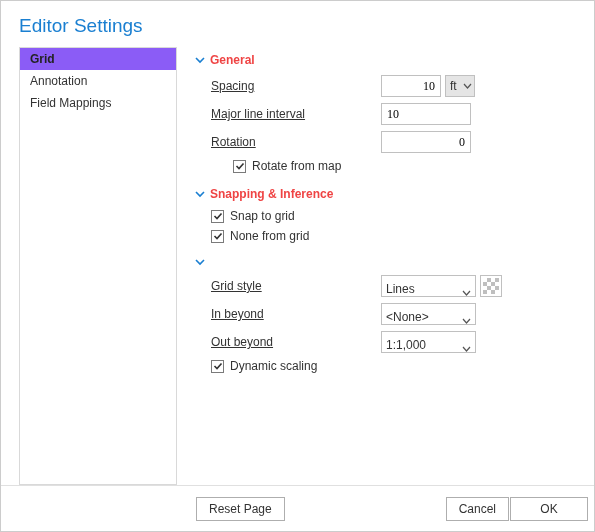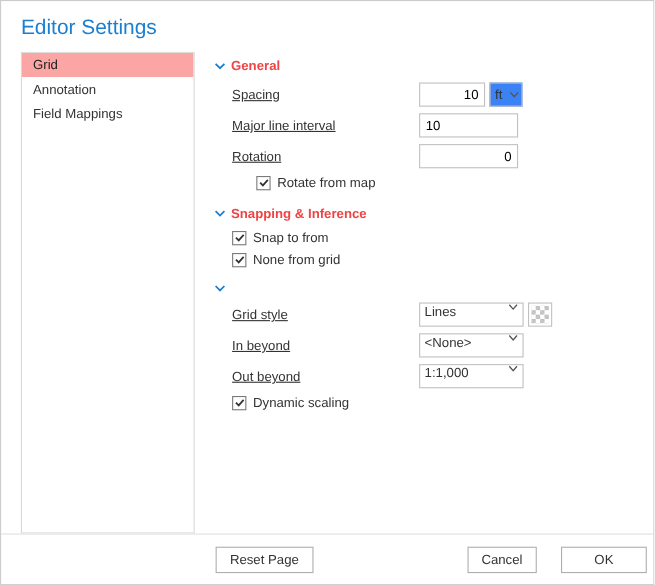--- a/index.html
+++ b/index.html
@@ -35,22 +35,22 @@
     border: 1px solid #d9d9d9;
     background: #fff;
     overflow-y: auto;
   }
   .side-item {
     padding: 4px 10px;
     font-size: 12px;
     cursor: default;
   }
   .side-item.selected {
-    background: #fca5a5;
-    font-weight: 400;
+    background: #8b5cf6;
+    font-weight: 700;
     color: #222;
   }
   .content {
     flex: 1;
     padding: 0 6px 0 18px;
     overflow-x: hidden;
   }
   .section-row {
     display: flex;
     align-items: center;
@@ -86,27 +86,27 @@
     align-items: center;
   }
   .num-input {
     width: 90px;
     height: 22px;
     border: 1px solid #c0c0c0;
     background: #fff;
     padding: 0 5px;
     text-align: right;
     font-size: 12px;
-    font-family: Liberation Sans, sans-serif;
+    font-family: Liberation Serif, serif;
   }
   .unit-combo {
     width: 30px;
     height: 22px;
     border: 1px solid #c0c0c0;
-    background: #3b82f6;
+    background: #e5e5e5;
     display: flex;
     align-items: center;
     padding: 0 2px 0 4px;
     font-size: 12px;
     position: relative;
   }
   .unit-combo .dd {
     position: absolute;
     right: 2px;
     top: 50%;
@@ -129,21 +129,21 @@
     align-items: center;
     justify-content: center;
   }
   .chk svg { width: 10px; height: 10px; display: block; }
   .combo {
     width: 110px;
     height: 22px;
     border: 1px solid #c0c0c0;
     background: #fff;
     display: flex;
-    align-items: flex-start;
+    align-items: flex-end;
     padding: 0 4px;
     font-size: 12px;
     position: relative;
   }
   .combo .val { flex: 1; }
   .combo .dd { width: 9px; }
   .dd svg { width: 9px; height: 6px; display: block; }
   .swatch {
     width: 22px; height: 22px;
     border: 1px solid #c0c0c0;
@@ -160,21 +160,21 @@
       linear-gradient(-45deg,transparent 75%,#bfbfbf 75%);
     background-size:8px 8px;
     background-position:0 0,0 4px,4px -4px,-4px 0;
   }
   .footer {
     height: 46px;
     border-top: 1px solid #e0e0e0;
     display: flex;
     align-items: center;
     padding: 0 6px 0 195px;
-    gap: 22px;
+    gap: 1px;
   }
   .btn {
     height: 24px;
     min-width: 78px;
     padding: 0 12px;
     border: 1px solid #aeaeae;
     background: #fff;
     font-size: 12px;
     font-family: inherit;
     color: #333;
@@ -261,21 +261,21 @@
         </span>
         <span class="section-title">Snapping &amp; Inference</span>
       </div>
 
       <div class="check-row">
         <span class="chk">
           <svg viewBox="0 0 10 10">
               <path d="M1.5 5 L4 7.5 L8.5 2.5" fill="none" stroke="#333" stroke-width="1.6"></path>
             </svg>
         </span>
-        <span>Snap to from</span>
+        <span>Snap to grid</span>
       </div>
 
       <div class="check-row">
         <span class="chk">
           <svg viewBox="0 0 10 10">
               <path d="M1.5 5 L4 7.5 L8.5 2.5" fill="none" stroke="#333" stroke-width="1.6"></path>
             </svg>
         </span>
         <span>None from grid</span>
       </div>

